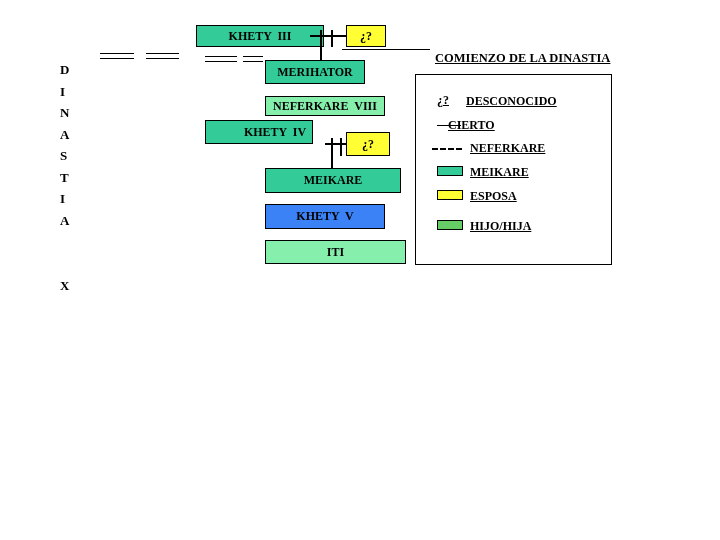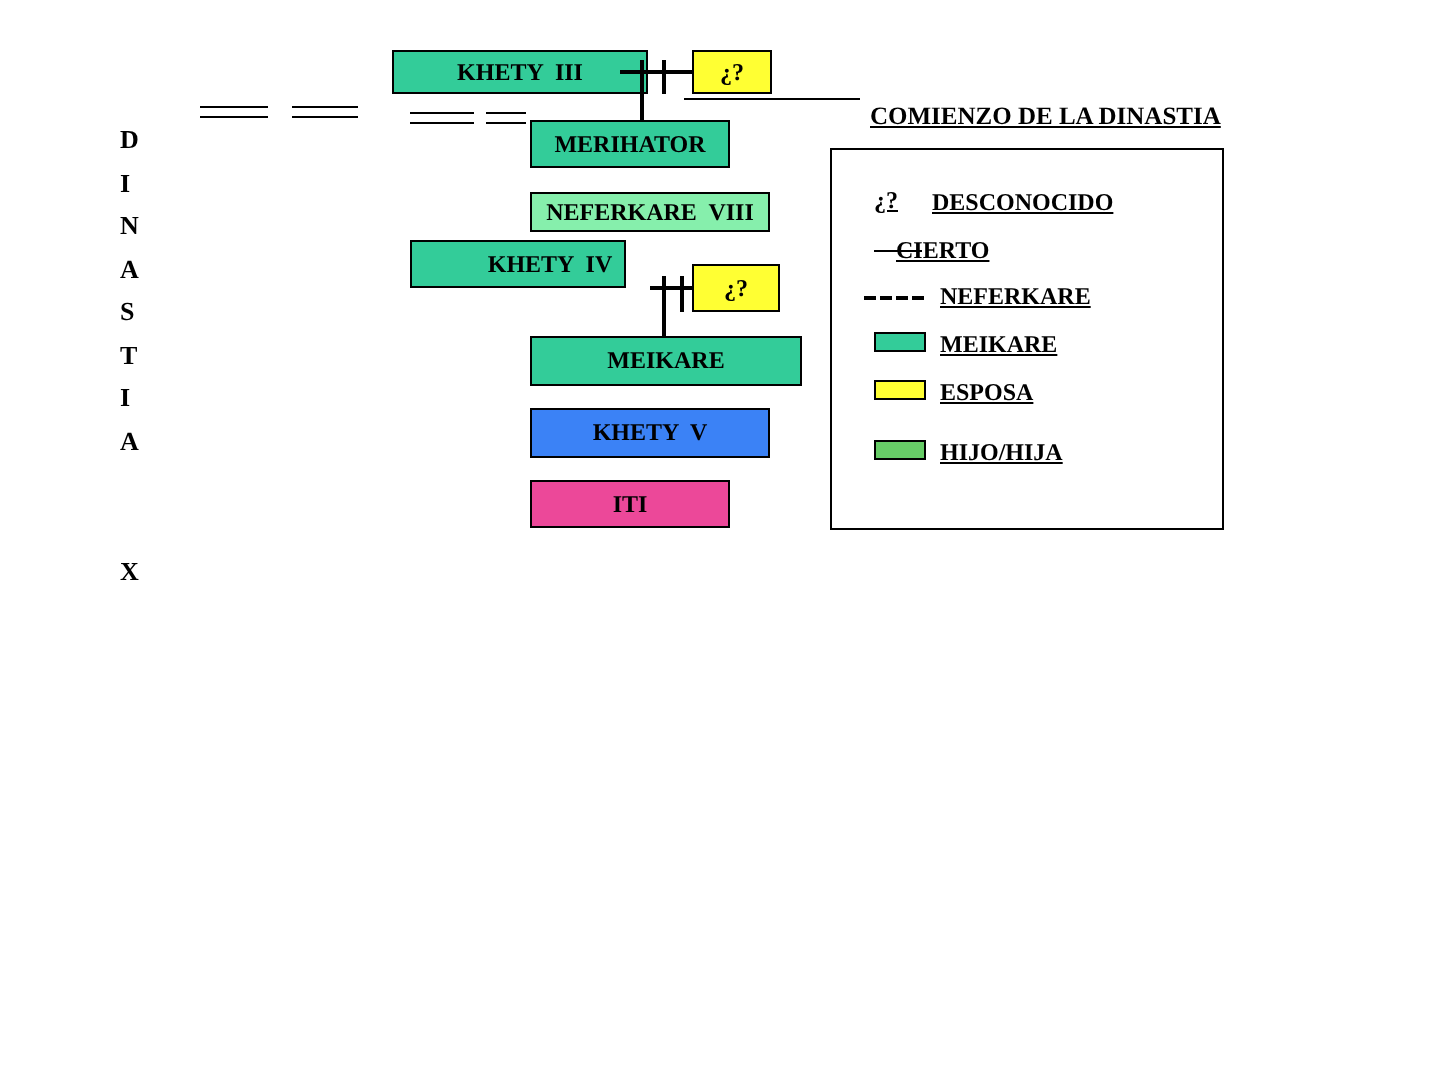--- a/index.html
+++ b/index.html
@@ -59,21 +59,21 @@
 <div class="box" style="left: 205px; top: 120px; width: 108px; height: 24px; background: rgb(51, 204, 153); padding-left: 32px;">KHETY  IV</div>
 <div class="box" style="left: 346px; top: 132px; width: 44px; height: 24px; background: rgb(255, 255, 51);">¿?</div>
 <div class="hline" style="left:325px; top:143px; width:21px"></div>
 <div class="vline" style="left:331px; top:138px; height:30px"></div>
 <div class="vline" style="left:340px; top:138px; height:18px"></div>
 
 <div class="box" style="left: 265px; top: 168px; width: 136px; height: 25px; background: rgb(51, 204, 153);">MEIKARE</div>
 
 <div class="box" style="left: 265px; top: 204px; width: 120px; height: 25px; background: #3b82f6;">KHETY  V</div>
 
-<div class="box" style="left: 265px; top: 240px; width: 100px; height: 24px; background: #ec4899;">ITI</div>
+<div class="box" style="left: 265px; top: 240px; width: 141px; height: 24px; background: #86efac;">ITI</div>
 
 <div class="legend-panel"></div>
 
 <div class="lbl" style="left:437px; top:93px">¿?</div>
 <div class="lbl" style="left:466px; top:94px">DESCONOCIDO</div>
 
 <div class="thin-hline" style="left:437px; top:125px; width:24px"></div>
 <div class="lbl" style="left:448px; top:118px">CIERTO</div>
 
 <div class="legend-dashed" style="left:432px; top:148px"></div>

